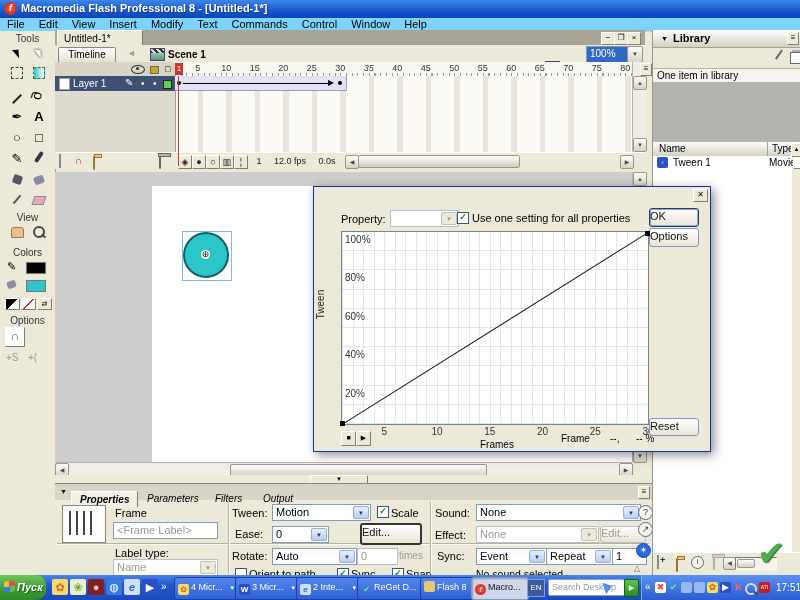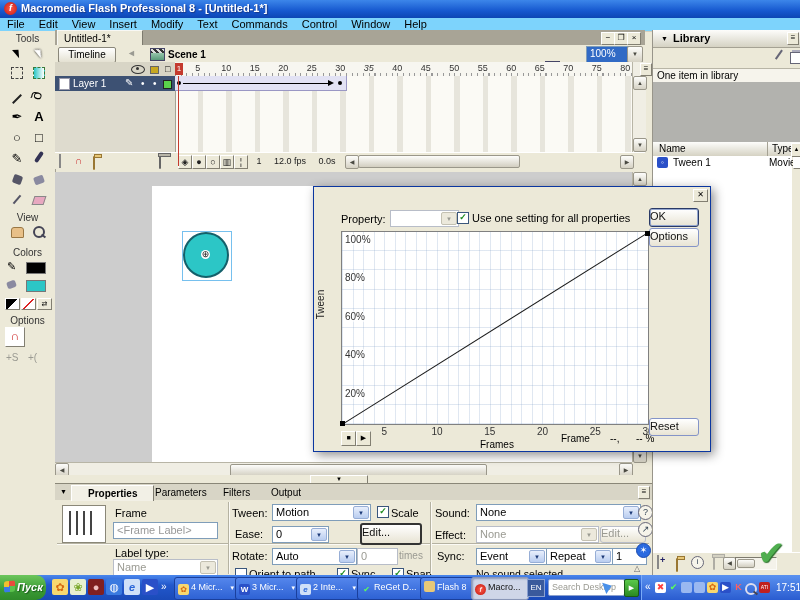--- a/index.html
+++ b/index.html
@@ -99,21 +99,21 @@
     background:#fff;border-radius:50%;text-align:center;}
   
   #stage-vscroll{left:632px;top:172px;width:13px;height:290px;background:#f0eee4;border-left:1px solid #b8b5a6;}
   #hscroll{left:55px;top:462px;width:577px;height:13px;background:#f0eee4;border-top:1px solid #b8b5a6;}
   .thumb{background:linear-gradient(#fdfdfb,#d2cec0);border:1px solid #9a978a;border-radius:2px;}
   #collapse-row{left:55px;top:475px;width:590px;height:8px;background:#ece9d8;}
   #collapse-btn{left:310px;top:475px;width:56px;height:8px;font-size:6px;line-height:7px;}
   
   #props{left:55px;top:483px;width:597px;height:92px;background:#ece9d8;border-top:1px solid #8a8778;}
   #props-tabrow{position:absolute;left:0;top:0;width:597px;height:16px;background:#d8d5c6;}
-  .ptab{position:absolute;top:1px;height:15px;font-size:10px;line-height:15px;padding:0 16px;}
+  .ptab{position:absolute;top:7px;height:15px;font-size:10px;line-height:15px;padding:0 8px;font-style:italic;}
   .ptab.active{background:#f2f0e6;border:1px solid #fff;border-bottom:none;border-right-color:#7d7a6e;font-weight:bold;}
   .vdiv{position:absolute;width:1px;background:#b5b2a2;border-right:1px solid #fbfaf4;}
   .hdiv{position:absolute;height:1px;background:#b5b2a2;border-bottom:1px solid #fbfaf4;}
   #frame-preview{position:absolute;left:7px;top:21px;width:42px;height:36px;background:#fff;
     border:1px solid #8a8778;background-image:repeating-linear-gradient(90deg,#444 0 2px,transparent 2px 7px);
     background-size:28px 24px;background-position:6px 5px;background-repeat:no-repeat;}
   .ricon{position:absolute;width:13px;height:13px;border-radius:50%;border:1px solid #667;
     font-size:9px;line-height:12px;text-align:center;color:#345;background:#f6f4ea;}
   
   #rightpanel{left:652px;top:30px;width:148px;height:545px;background:#ece9d8;border-left:1px solid #98958a;}

